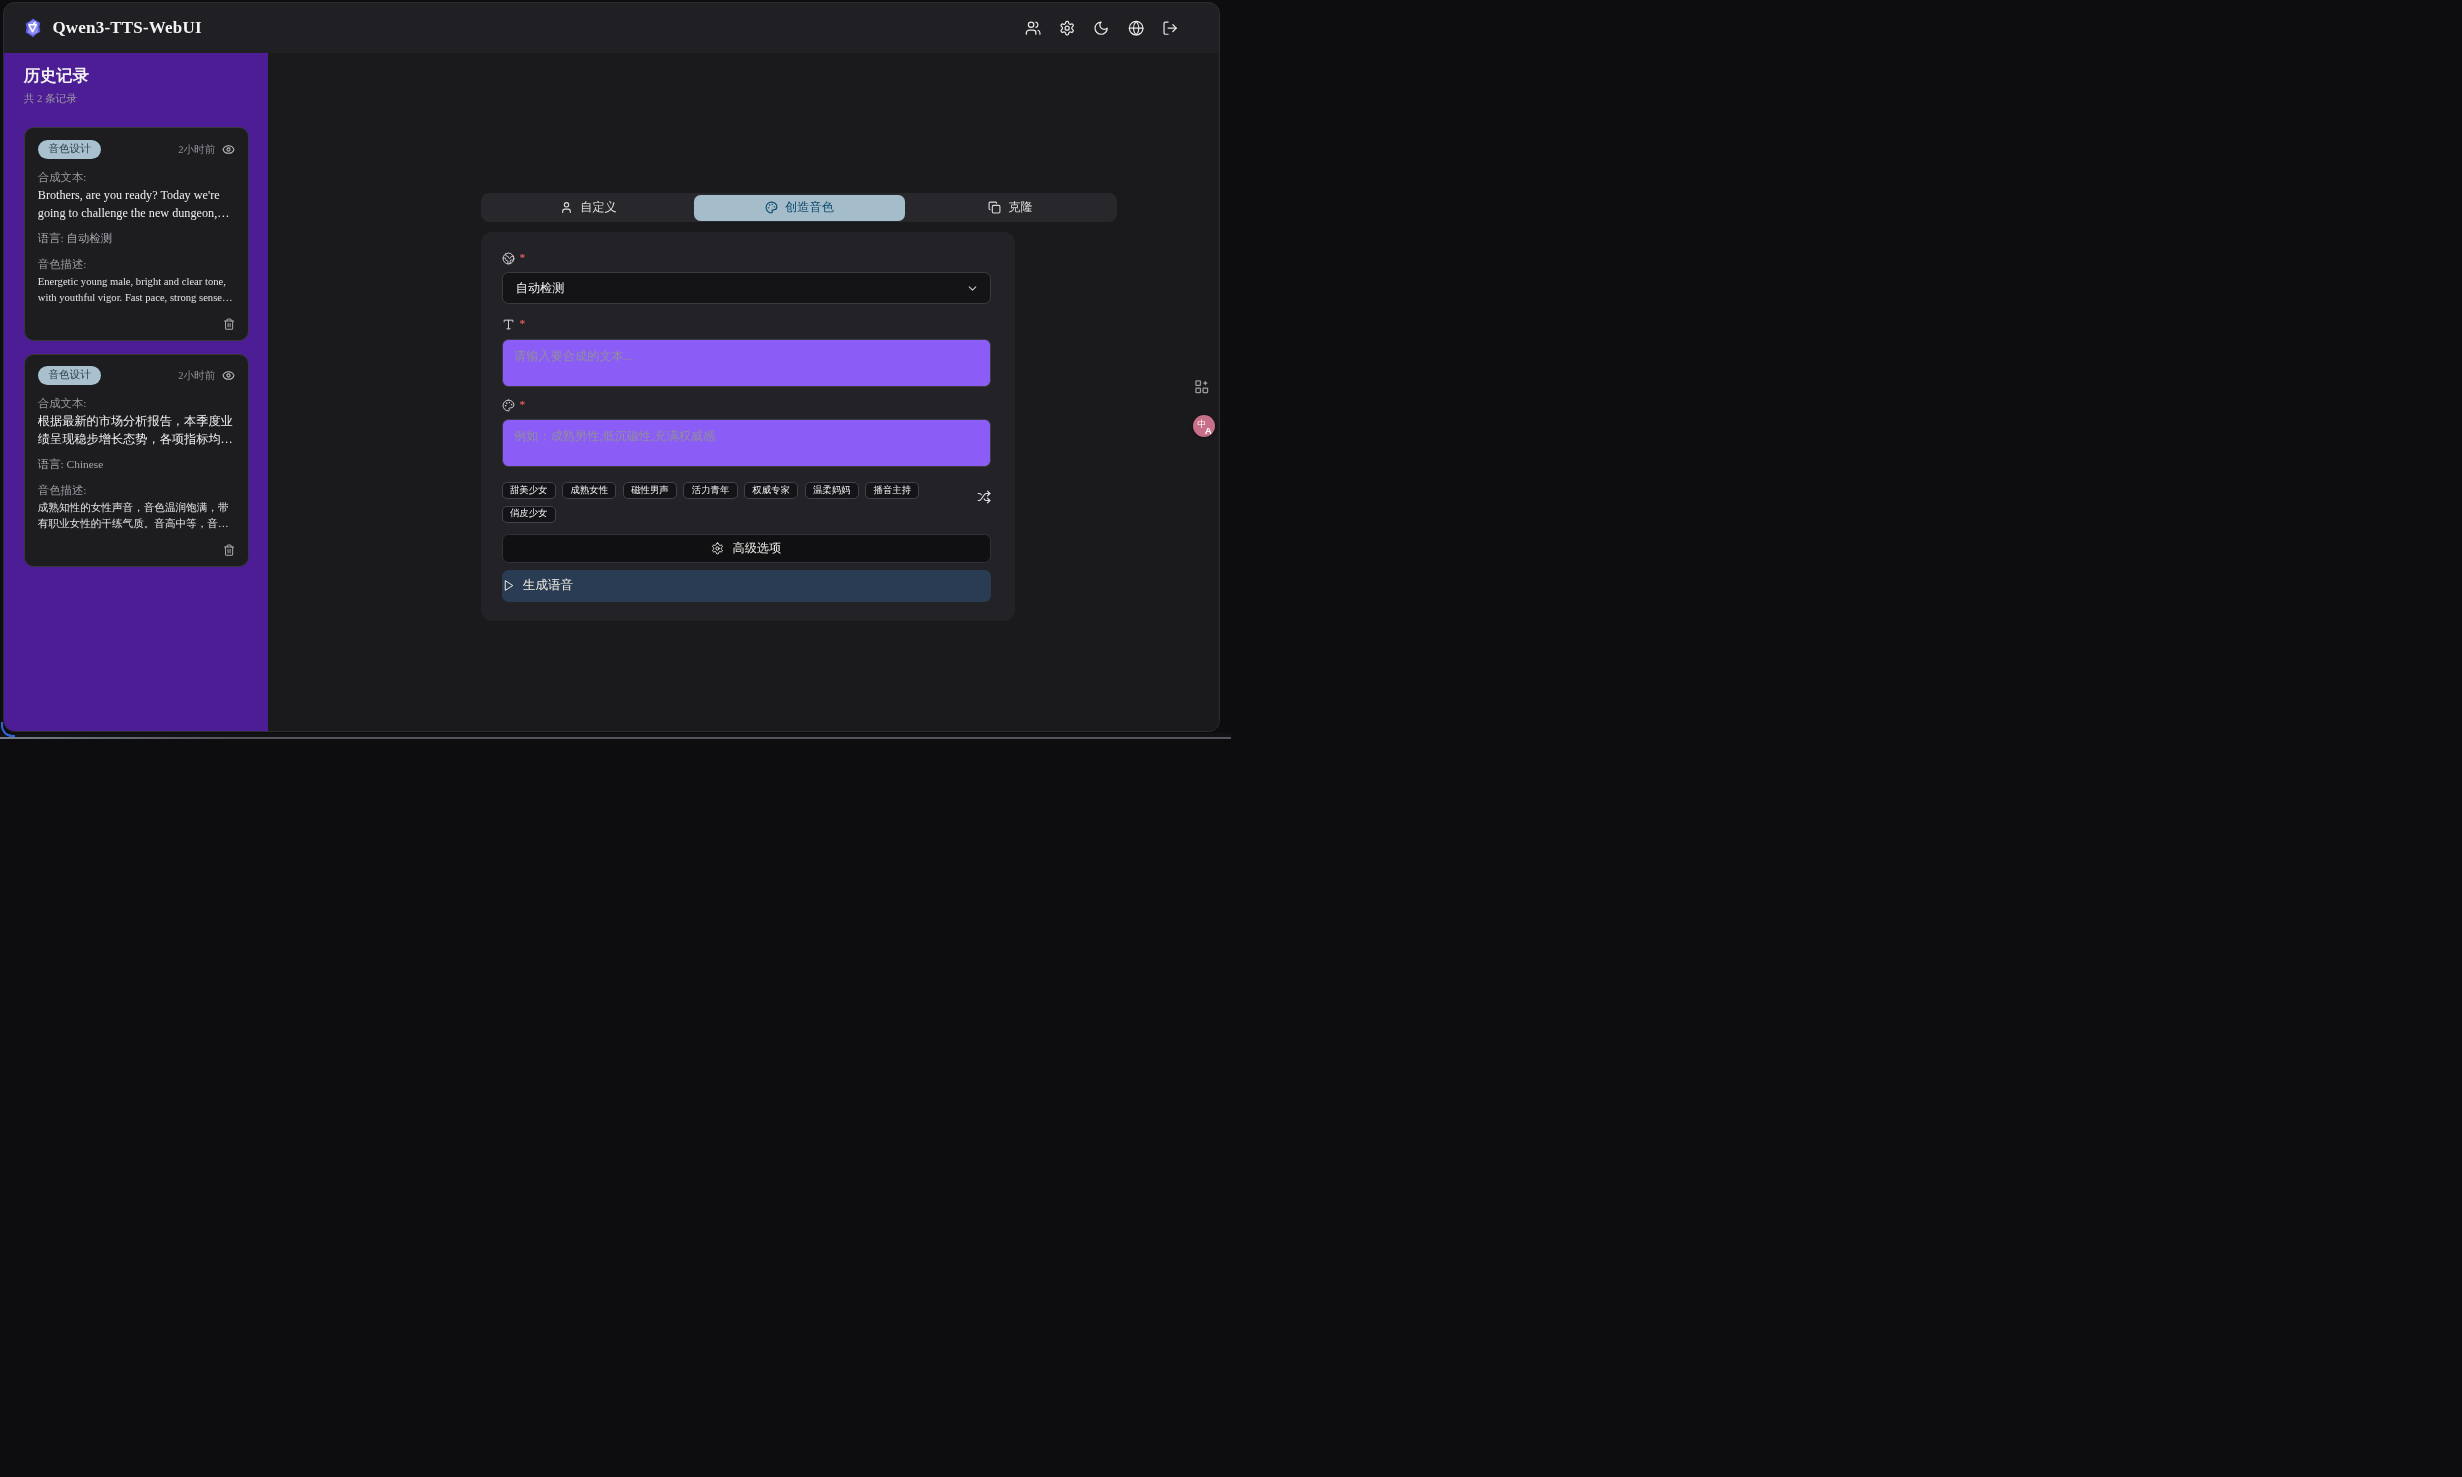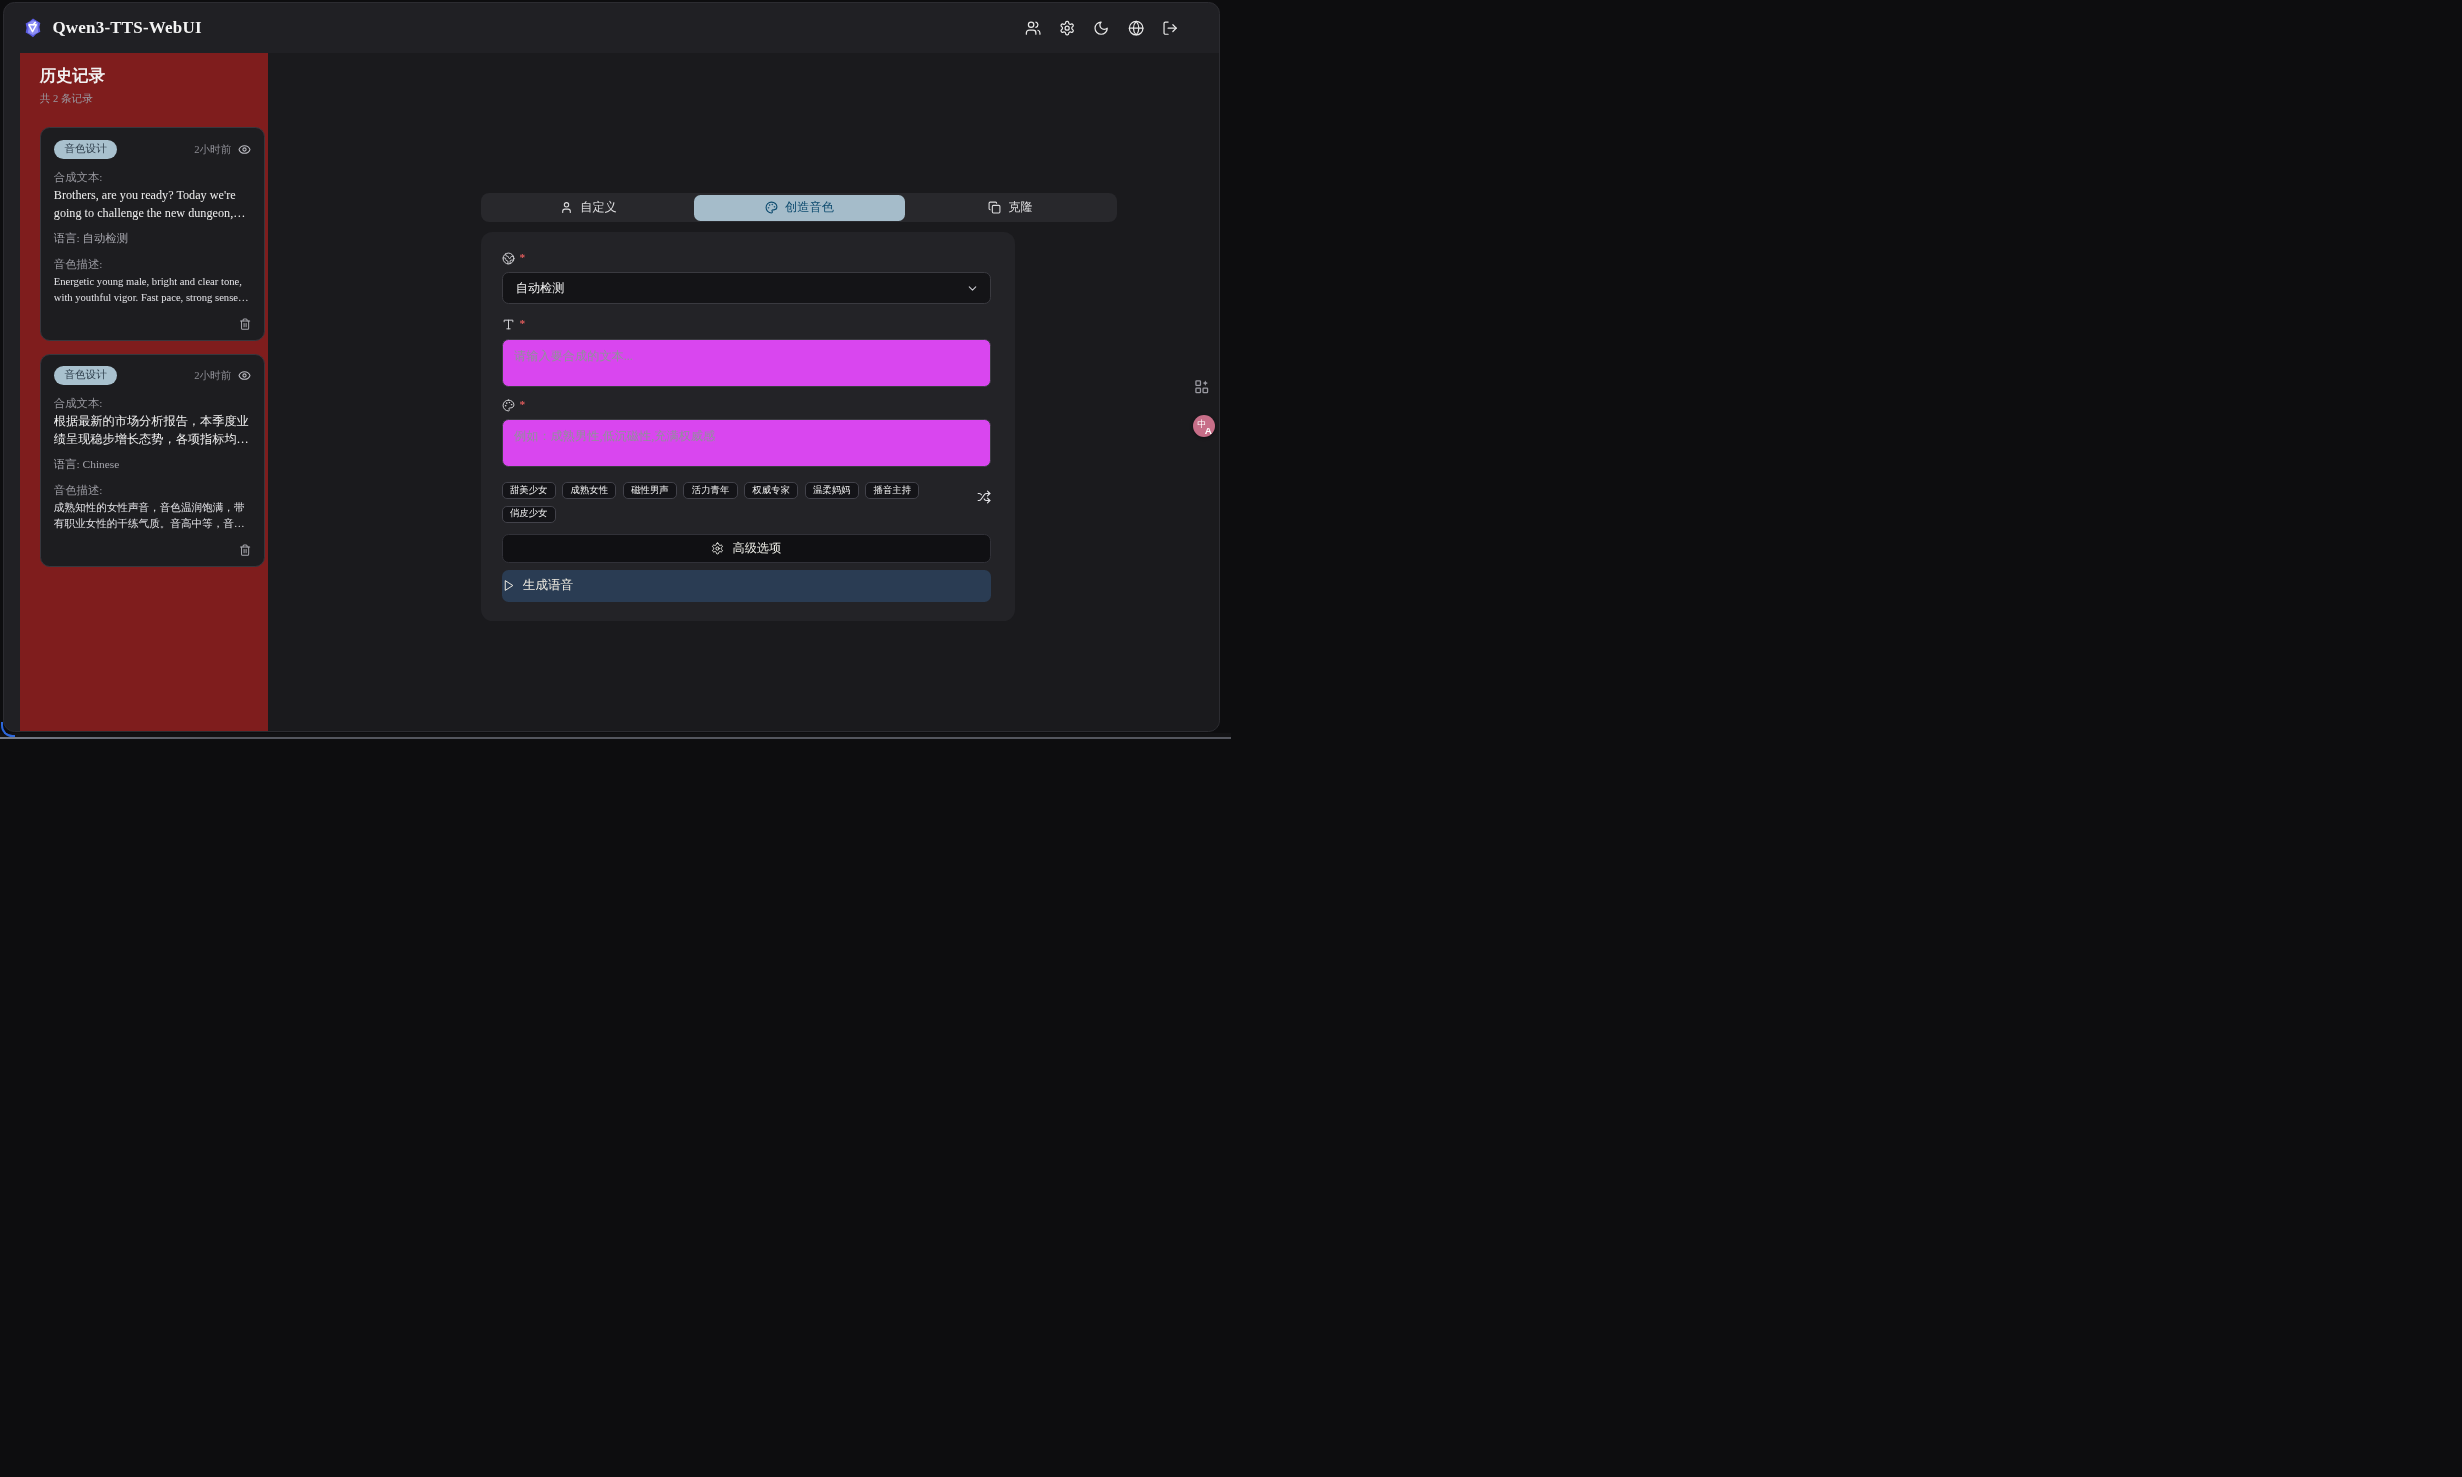--- a/index.html
+++ b/index.html
@@ -23,22 +23,22 @@
   .logo-mark { width:22px; height:22px; flex:0 0 auto; }
   .app-title {
     margin-left:8.1px; font-size:17px; font-weight:bold; color:#f3f3f3;
     letter-spacing:0.2px;
   }
   .header-actions { margin-left:auto; display:flex; align-items:center; gap:18px; }
   .hicon { width:16.3px; height:16.3px; color:#e8e8e8; cursor:pointer; display:block; }
   .hicon svg { width:100%; height:100%; display:block; }
   
   .sidebar {
-    position:absolute; left:16px; top:50px; width:264px; bottom:0;
-    background:#7f1d1d; padding:11.4px 19.5px 16.3px 19.5px;
+    position:absolute; left:0; top:50px; width:264px; bottom:0;
+    background:#4c1d95; padding:11.4px 19.5px 16.3px 19.5px;
   }
   .sb-title { font-size:16.3px; font-weight:bold; color:#f2f2f2; }
   .sb-subtitle { margin-top:5.7px; font-size:10.6px; color:#9a9aa2; }
   .cards { margin-top:21px; display:flex; flex-direction:column; gap:13px; }
   .card {
     background:#1d1d20; border:0.8px solid #37373d; border-radius:9.8px;
     padding:11.4px 13px 9.8px 13px; min-height:206px; cursor:pointer;
   }
   .card-top { display:flex; align-items:center; }
   .badge {
@@ -87,21 +87,21 @@
   .req { color:#e05c5c; font-size:11.4px; font-weight:bold; line-height:1; }
   .select {
     margin-top:6.5px; height:32px; background:#141417; border:0.8px solid #3a3a40;
     border-radius:6.5px; display:flex; align-items:center; padding:0 11.4px 0 13px;
     cursor:pointer;
   }
   .select-value { font-size:12.2px; color:#f0f0f0; }
   .chev { margin-left:auto; width:13px; height:13px; color:#c9c9cf; }
   .chev svg { width:100%; height:100%; display:block; }
   textarea {
-    margin-top:6.5px; width:100%; height:48px; background:#d946ef;
+    margin-top:6.5px; width:100%; height:48px; background:#8b5cf6;
     border:0.8px solid #3a3a40; border-radius:6.5px; resize:none;
     padding:8.1px 11.4px; font-family:inherit; font-size:12.2px; color:#f0f0f0;
     outline:none; display:block;
   }
   textarea::placeholder { color:#90909a; }
   .mt17 { margin-top:14px; }
   .mt15 { margin-top:12.2px; }
   .tags-zone { margin-top:15px; display:flex; align-items:flex-start;text-align:center; }
   .tags { flex:1; display:flex; flex-wrap:wrap; gap:6.5px; padding-right:14.7px; }
   .chip {

